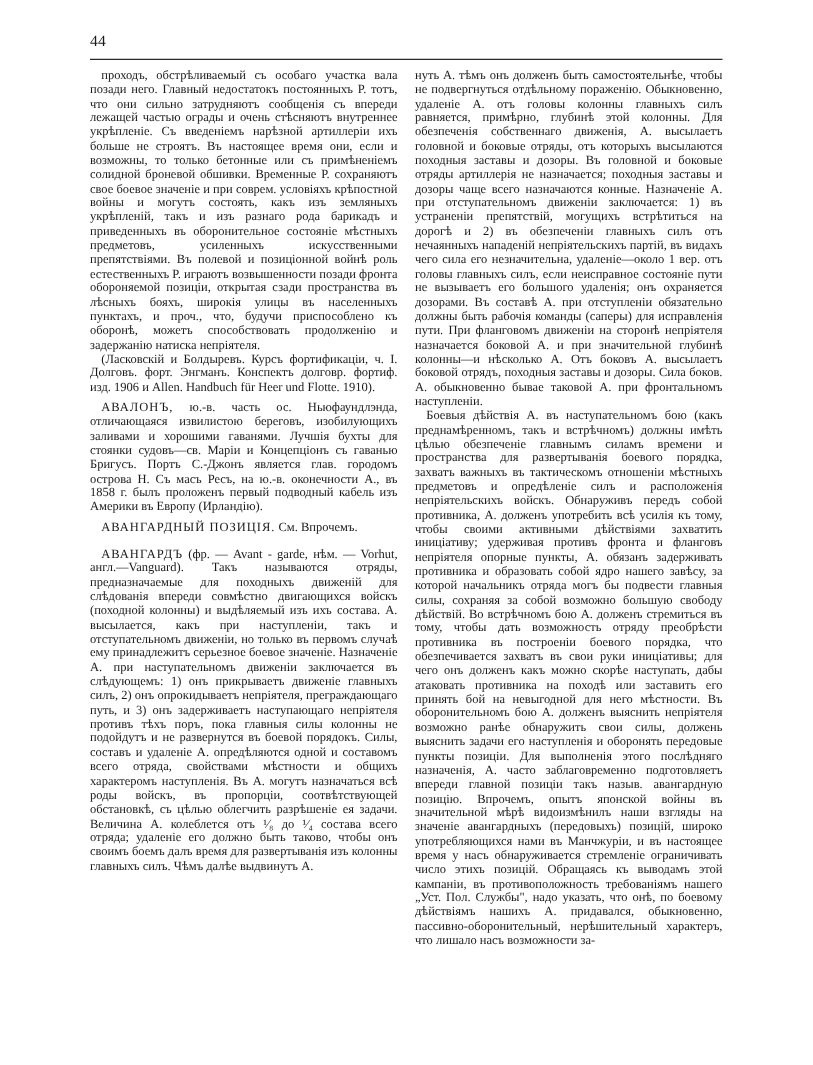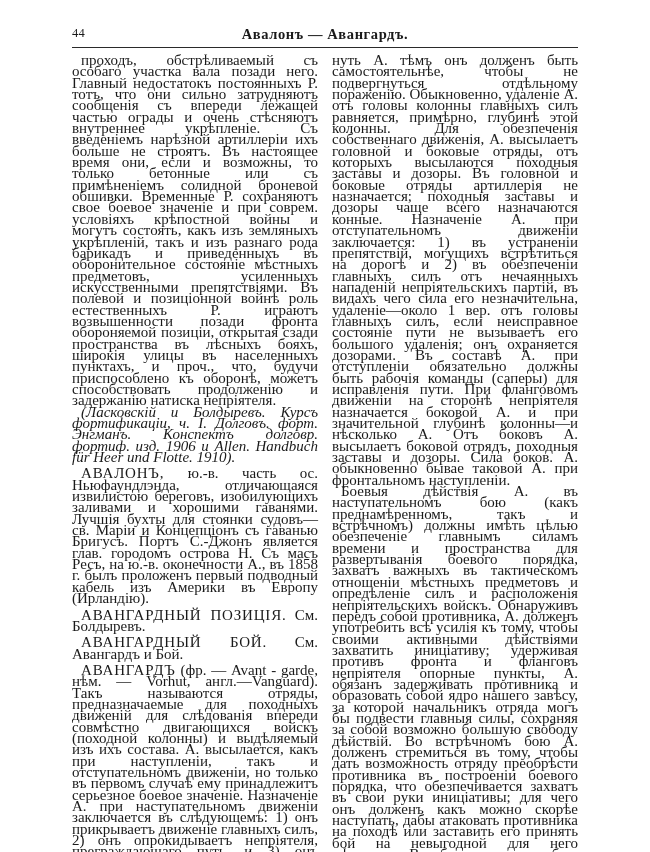--- a/index.html
+++ b/index.html
@@ -56,21 +56,21 @@
     position: absolute;
     top: 55px;
     left: 72px;
     width: 506px;
     height: 780px;
     display: flex;
     gap: 14px;
   }
   .col {
     width: 246px;
-    font-size: 15px;
+    font-size: 10px;
     line-height: 11.35px;
     text-align: justify;
     text-justify: inter-word;
     hyphens: manual;
   }
   .col p {
     margin: 0;
     text-indent: 9px;
   }
   .col p.noindent {
@@ -78,60 +78,54 @@
   }
   .entry {
     margin-top: 6px;
     text-indent: 0;
   }
   .hw-sp {
     font-weight: normal;
     letter-spacing: 0.8px;
   }
   .ital {
-    font-style: italic;
   }
   .entry-gap {
     height: 5px;
   }
 </style>
 </head>
 <body>
 
 <div class="page">
 
   <div class="header">
     <span class="folio">44</span>
-    <span class="running-title">Авалонъ — Авангардъ.</span>
   </div>
   <div class="rule"></div>
 
   <div class="columns">
 
     <div class="col">
       <p>проходъ, обстрѣливаемый съ особаго участка вала позади него. Главный недостатокъ постоянныхъ Р. тотъ, что они сильно затрудняютъ сообщенія съ впереди лежащей частью ограды и очень стѣсняютъ внутреннее укрѣпленіе. Съ введеніемъ нарѣзной артиллеріи ихъ больше не строятъ. Въ настоящее время они, если и возможны, то только бетонные или съ примѣненіемъ солидной броневой обшивки. Временные Р. сохраняютъ свое боевое значеніе и при соврем. условіяхъ крѣпостной войны и могутъ состоять, какъ изъ земляныхъ укрѣпленій, такъ и изъ разнаго рода барикадъ и приведенныхъ въ оборонительное состояніе мѣстныхъ предметовъ, усиленныхъ искусственными препятствіями. Въ полевой и позиціонной войнѣ роль естественныхъ Р. играютъ возвышенности позади фронта обороняемой позиціи, открытая сзади пространства въ лѣсныхъ бояхъ, широкія улицы въ населенныхъ пунктахъ, и проч., что, будучи приспособлено къ оборонѣ, можетъ способствовать продолженію и задержанію натиска непріятеля.</p>
       <p class="ital">(Ласковскій и Болдыревъ. Курсъ фортификаціи, ч. I. Долговъ. форт. Энгманъ. Конспектъ долговр. фортиф. изд. 1906 и Allen. Handbuch für Heer und Flotte. 1910).</p>
 
       <div class="entry-gap"></div>
       <p class="entry">
         <span class="hw-sp">АВАЛОНЪ,</span>
         <span>ю.-в. часть ос. Ньюфаундлэнда, отличающаяся извилистою береговъ, изобилующихъ заливами и хорошими гаванями. Лучшія бухты для стоянки судовъ—св. Маріи и Концепціонъ съ гаванью Бригусъ. Портъ С.-Джонъ является глав. городомъ острова Н. Съ масъ Ресъ, на ю.-в. оконечности А., въ 1858 г. былъ проложенъ первый подводный кабель изъ Америки въ Европу (Ирландію).</span>
       </p>
 
       <div class="entry-gap"></div>
       <p class="entry">
         <span class="hw-sp">АВАНГАРДНЫЙ ПОЗИЦІЯ.</span>
-        <span>См. Болдыревъ.</span>
+        <span>См. Впрочемъ.</span>
       </p>
 
       <div class="entry-gap"></div>
-      <p class="entry">
-        <span class="hw-sp">АВАНГАРДНЫЙ БОЙ.</span>
-        <span>См. Авангардъ и Бой.</span>
-      </p>
 
       <div class="entry-gap"></div>
       <p class="entry">
         <span class="hw-sp">АВАНГАРДЪ</span>
         <span>(фр. — Avant - garde, нѣм. — Vorhut, англ.—Vanguard). Такъ называются отряды, предназначаемые для походныхъ движеній для слѣдованія впереди совмѣстно двигающихся войскъ (походной колонны) и выдѣляемый изъ ихъ состава. А. высылается, какъ при наступленіи, такъ и отступательномъ движеніи, но только въ первомъ случаѣ ему принадлежитъ серьезное боевое значеніе. Назначеніе А. при наступательномъ движеніи заключается въ слѣдующемъ: 1) онъ прикрываетъ движеніе главныхъ силъ, 2) онъ опрокидываетъ непріятеля, преграждающаго путь, и 3) онъ задерживаетъ наступающаго непріятеля противъ тѣхъ поръ, пока главныя силы колонны не подойдутъ и не развернутся въ боевой порядокъ. Силы, составъ и удаленіе А. опредѣляются одной и составомъ всего отряда, свойствами мѣстности и общихъ характеромъ наступленія. Въ А. могутъ назначаться всѣ роды войскъ, въ пропорціи, соотвѣтствующей обстановкѣ, съ цѣлью облегчить разрѣшеніе ея задачи. Величина А. колеблется отъ ¹⁄₈ до ¹⁄₄ состава всего отряда; удаленіе его должно быть таково, чтобы онъ своимъ боемъ далъ время для развертыванія изъ колонны главныхъ силъ. Чѣмъ далѣе выдвинутъ А.</span>
       </p>
     </div>
 
     <div class="col">
       <p class="noindent">нуть А. тѣмъ онъ долженъ быть самостоятельнѣе, чтобы не подвергнуться отдѣльному пораженію. Обыкновенно, удаленіе А. отъ головы колонны главныхъ силъ равняется, примѣрно, глубинѣ этой колонны. Для обезпеченія собственнаго движенія, А. высылаетъ головной и боковые отряды, отъ которыхъ высылаются походныя заставы и дозоры. Въ головной и боковые отряды артиллерія не назначается; походныя заставы и дозоры чаще всего назначаются конные. Назначеніе А. при отступательномъ движеніи заключается: 1) въ устраненіи препятствій, могущихъ встрѣтиться на дорогѣ и 2) въ обезпеченіи главныхъ силъ отъ нечаянныхъ нападеній непріятельскихъ партій, въ видахъ чего сила его незначительна, удаленіе—около 1 вер. отъ головы главныхъ силъ, если неисправное состояніе пути не вызываетъ его большого удаленія; онъ охраняется дозорами. Въ составѣ А. при отступленіи обязательно должны быть рабочія команды (саперы) для исправленія пути. При фланговомъ движеніи на сторонѣ непріятеля назначается боковой А. и при значительной глубинѣ колонны—и нѣсколько А. Отъ боковъ А. высылаетъ боковой отрядъ, походныя заставы и дозоры. Сила боков. А. обыкновенно бывае таковой А. при фронтальномъ наступленіи.</p>

